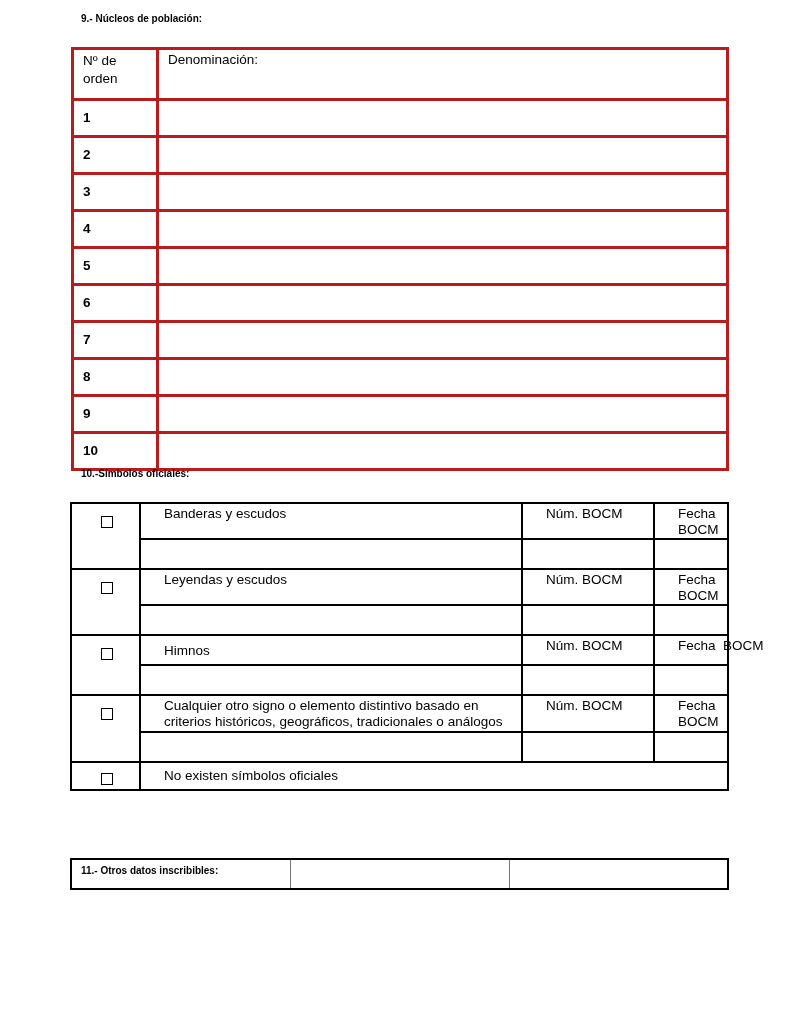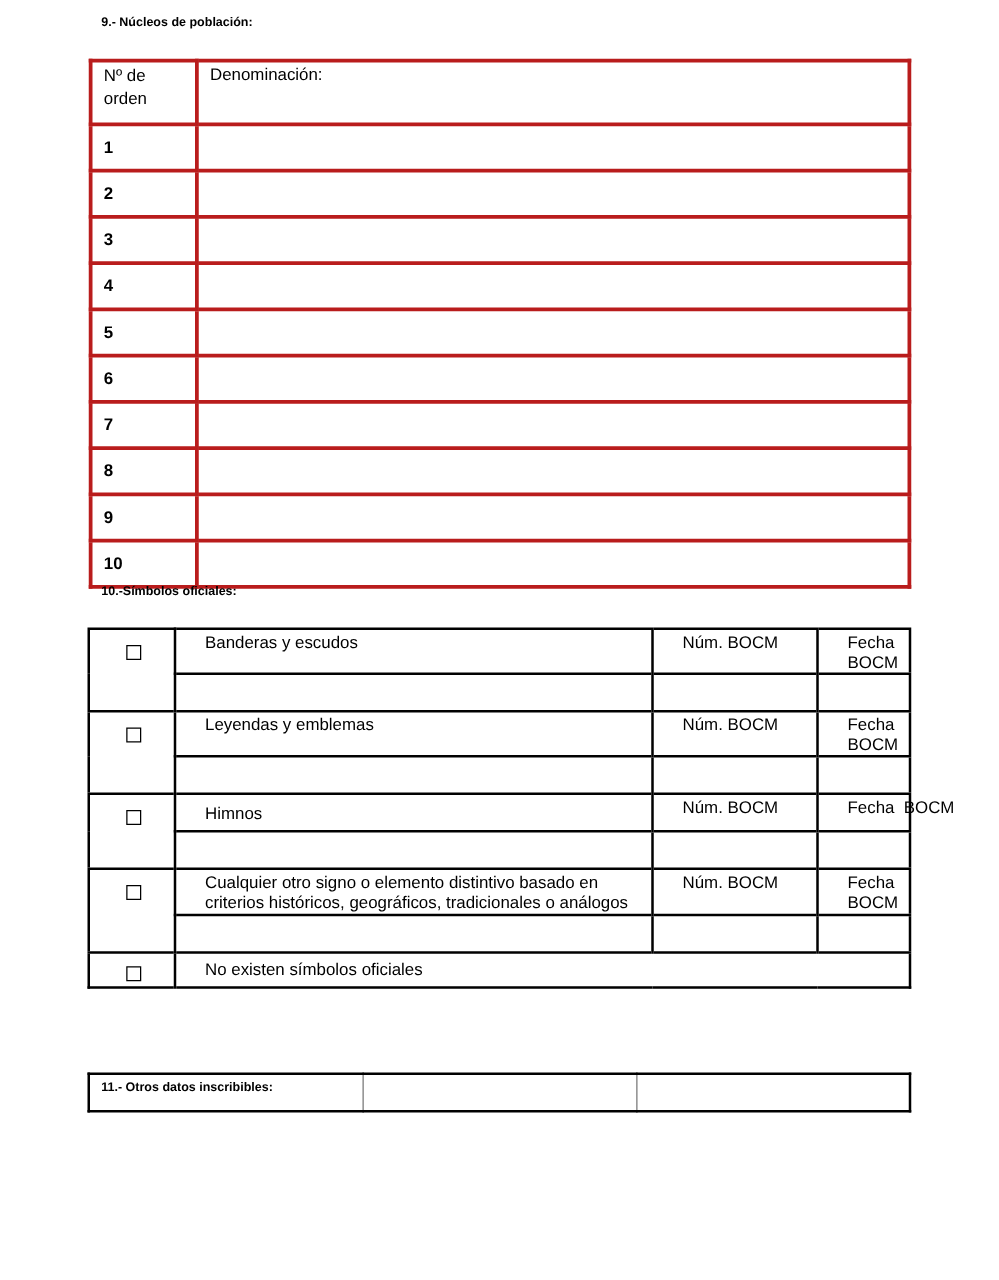--- a/index.html
+++ b/index.html
@@ -140,21 +140,21 @@
         <td class="lbl"></td>
         <td class="num"></td>
         <td class="fec"></td>
       </tr>
 
   <tr class="top" style="height:30px;">
     <td class="chk" rowspan="2">
           <div class="box"></div>
         </td>
     <td class="lbl">
-          <div>Leyendas y emblemas</div>
+          <div>Leyendas y escudos</div>
         </td>
     <td class="num">
           <div>Núm. BOCM</div>
         </td>
     <td class="fec">
           <div>Fecha BOCM</div>
         </td>
   </tr>
   <tr class="sub">
         <td class="lbl"></td>

